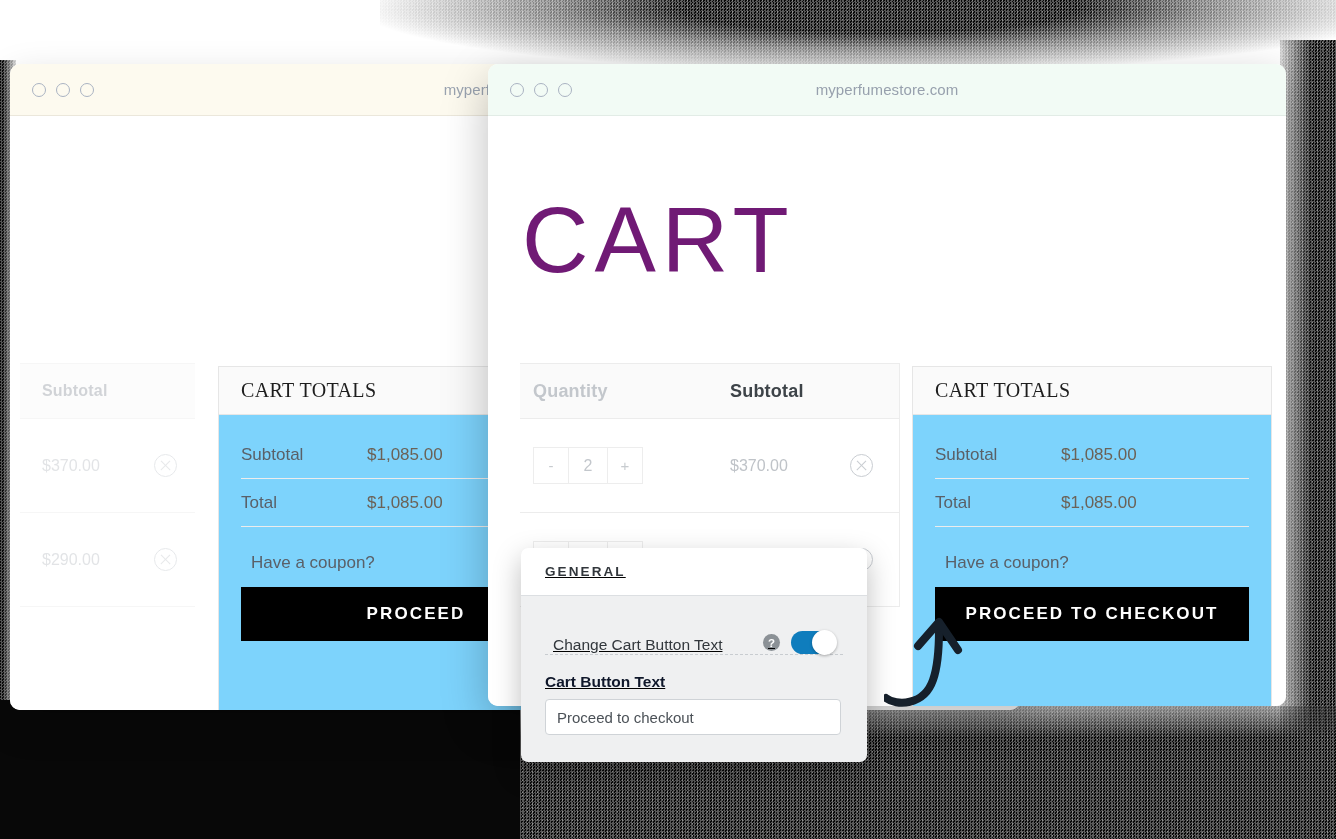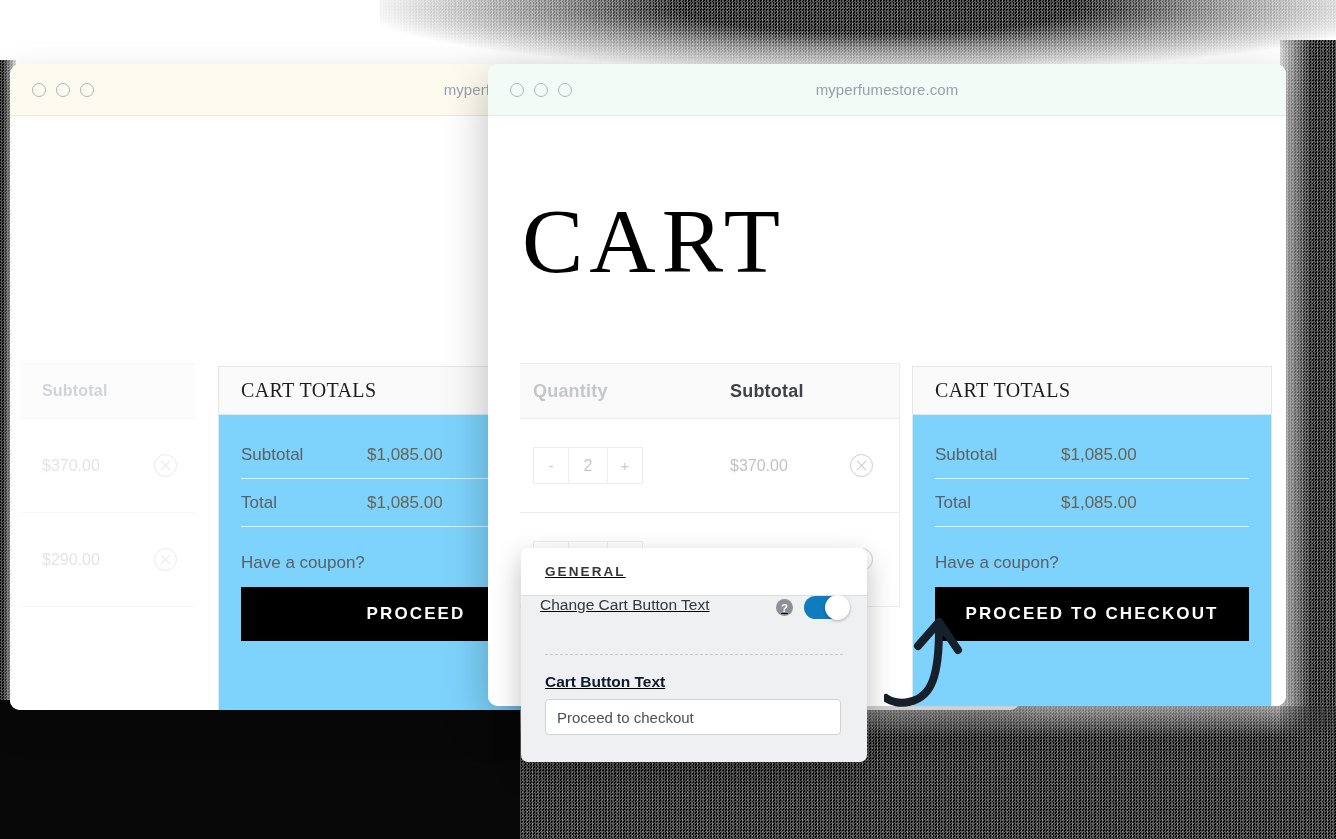--- a/index.html
+++ b/index.html
@@ -142,21 +142,21 @@
   .totals-body{ padding:0 22px; }
   .totals-line{
     height:48px; display:flex; align-items:center;
     border-bottom:1px solid #ececec;
     font-size:17px;
   }
   .totals-line:first-child{ margin-top:16px; }
   .tl-label{ width:126px; color:#5a6068; }
   .tl-value{ color:#6b6257; }
   .coupon{
-    font-size:17px; color:#5a6068; padding:26px 0 14px;
+    font-size:17px; color:#5a6068; padding:26px 0 14px;margin-left:10px;
   }
   .cta{
     display:block; width:100%; border:0;
     background:#000; color:#fff;
     font-family:"Liberation Sans", sans-serif;
     font-size:17px; font-weight:700; letter-spacing:2.1px;
     height:54px; cursor:pointer;
   }
   #totals-back{
     left:208px; top:250px; width:396px; height:404px;
@@ -169,22 +169,22 @@
     box-shadow:0 16px 46px rgba(0,0,0,.26);
     z-index:3;
   }
   #win-front .titlebar{
     background:#f2fbf5;
     border-bottom-color:#e2ece6;
   }
   .front-body{ position:relative; height:590px; background:#fff; }
 
   .page-title{
-    font-family:Liberation Serif, serif;
-    font-size:92px; font-weight:400; color:#000000;
+    font-family:Liberation Sans, sans-serif;
+    font-size:92px; font-weight:400; color:#701a75;
     letter-spacing:6px;
     position:absolute; left:34px; top:72px;
   }
 
   
   .front-table{
     position:absolute; left:32px; top:247px; width:380px;
     border-top:1px solid #ececec; border-right:1px solid #ececec;
   }
   .ft-head{
@@ -240,22 +240,22 @@
     z-index:8;
     text-decoration:underline;
   }
   .sp-head{
     height:48px; background:#fff;
     border-bottom:1px solid #dcdfe2;
     display:flex; align-items:center; padding-left:24px;
     font-size:13.5px; font-weight:600; color:#32373c; letter-spacing:2.1px;
   }
   .sp-row{
-    display:flex; align-items:flex-start; justify-content:space-between;
-    padding:0 19px; height:58px;
+    display:flex; align-items:flex-end; justify-content:space-between;
+    padding:0 32px; height:58px;
   }
   .sp-label{ font-size:15.5px; color:#32373c; }
   .sp-ctrls{ display:flex; align-items:center; gap:11px; }
   .help-icon{
     width:17px; height:17px; border-radius:50%;
     background:#8b9196; color:#fff;
     font-size:11.5px; font-weight:700;
     display:flex; align-items:center; justify-content:center;
   }
   .toggle{

